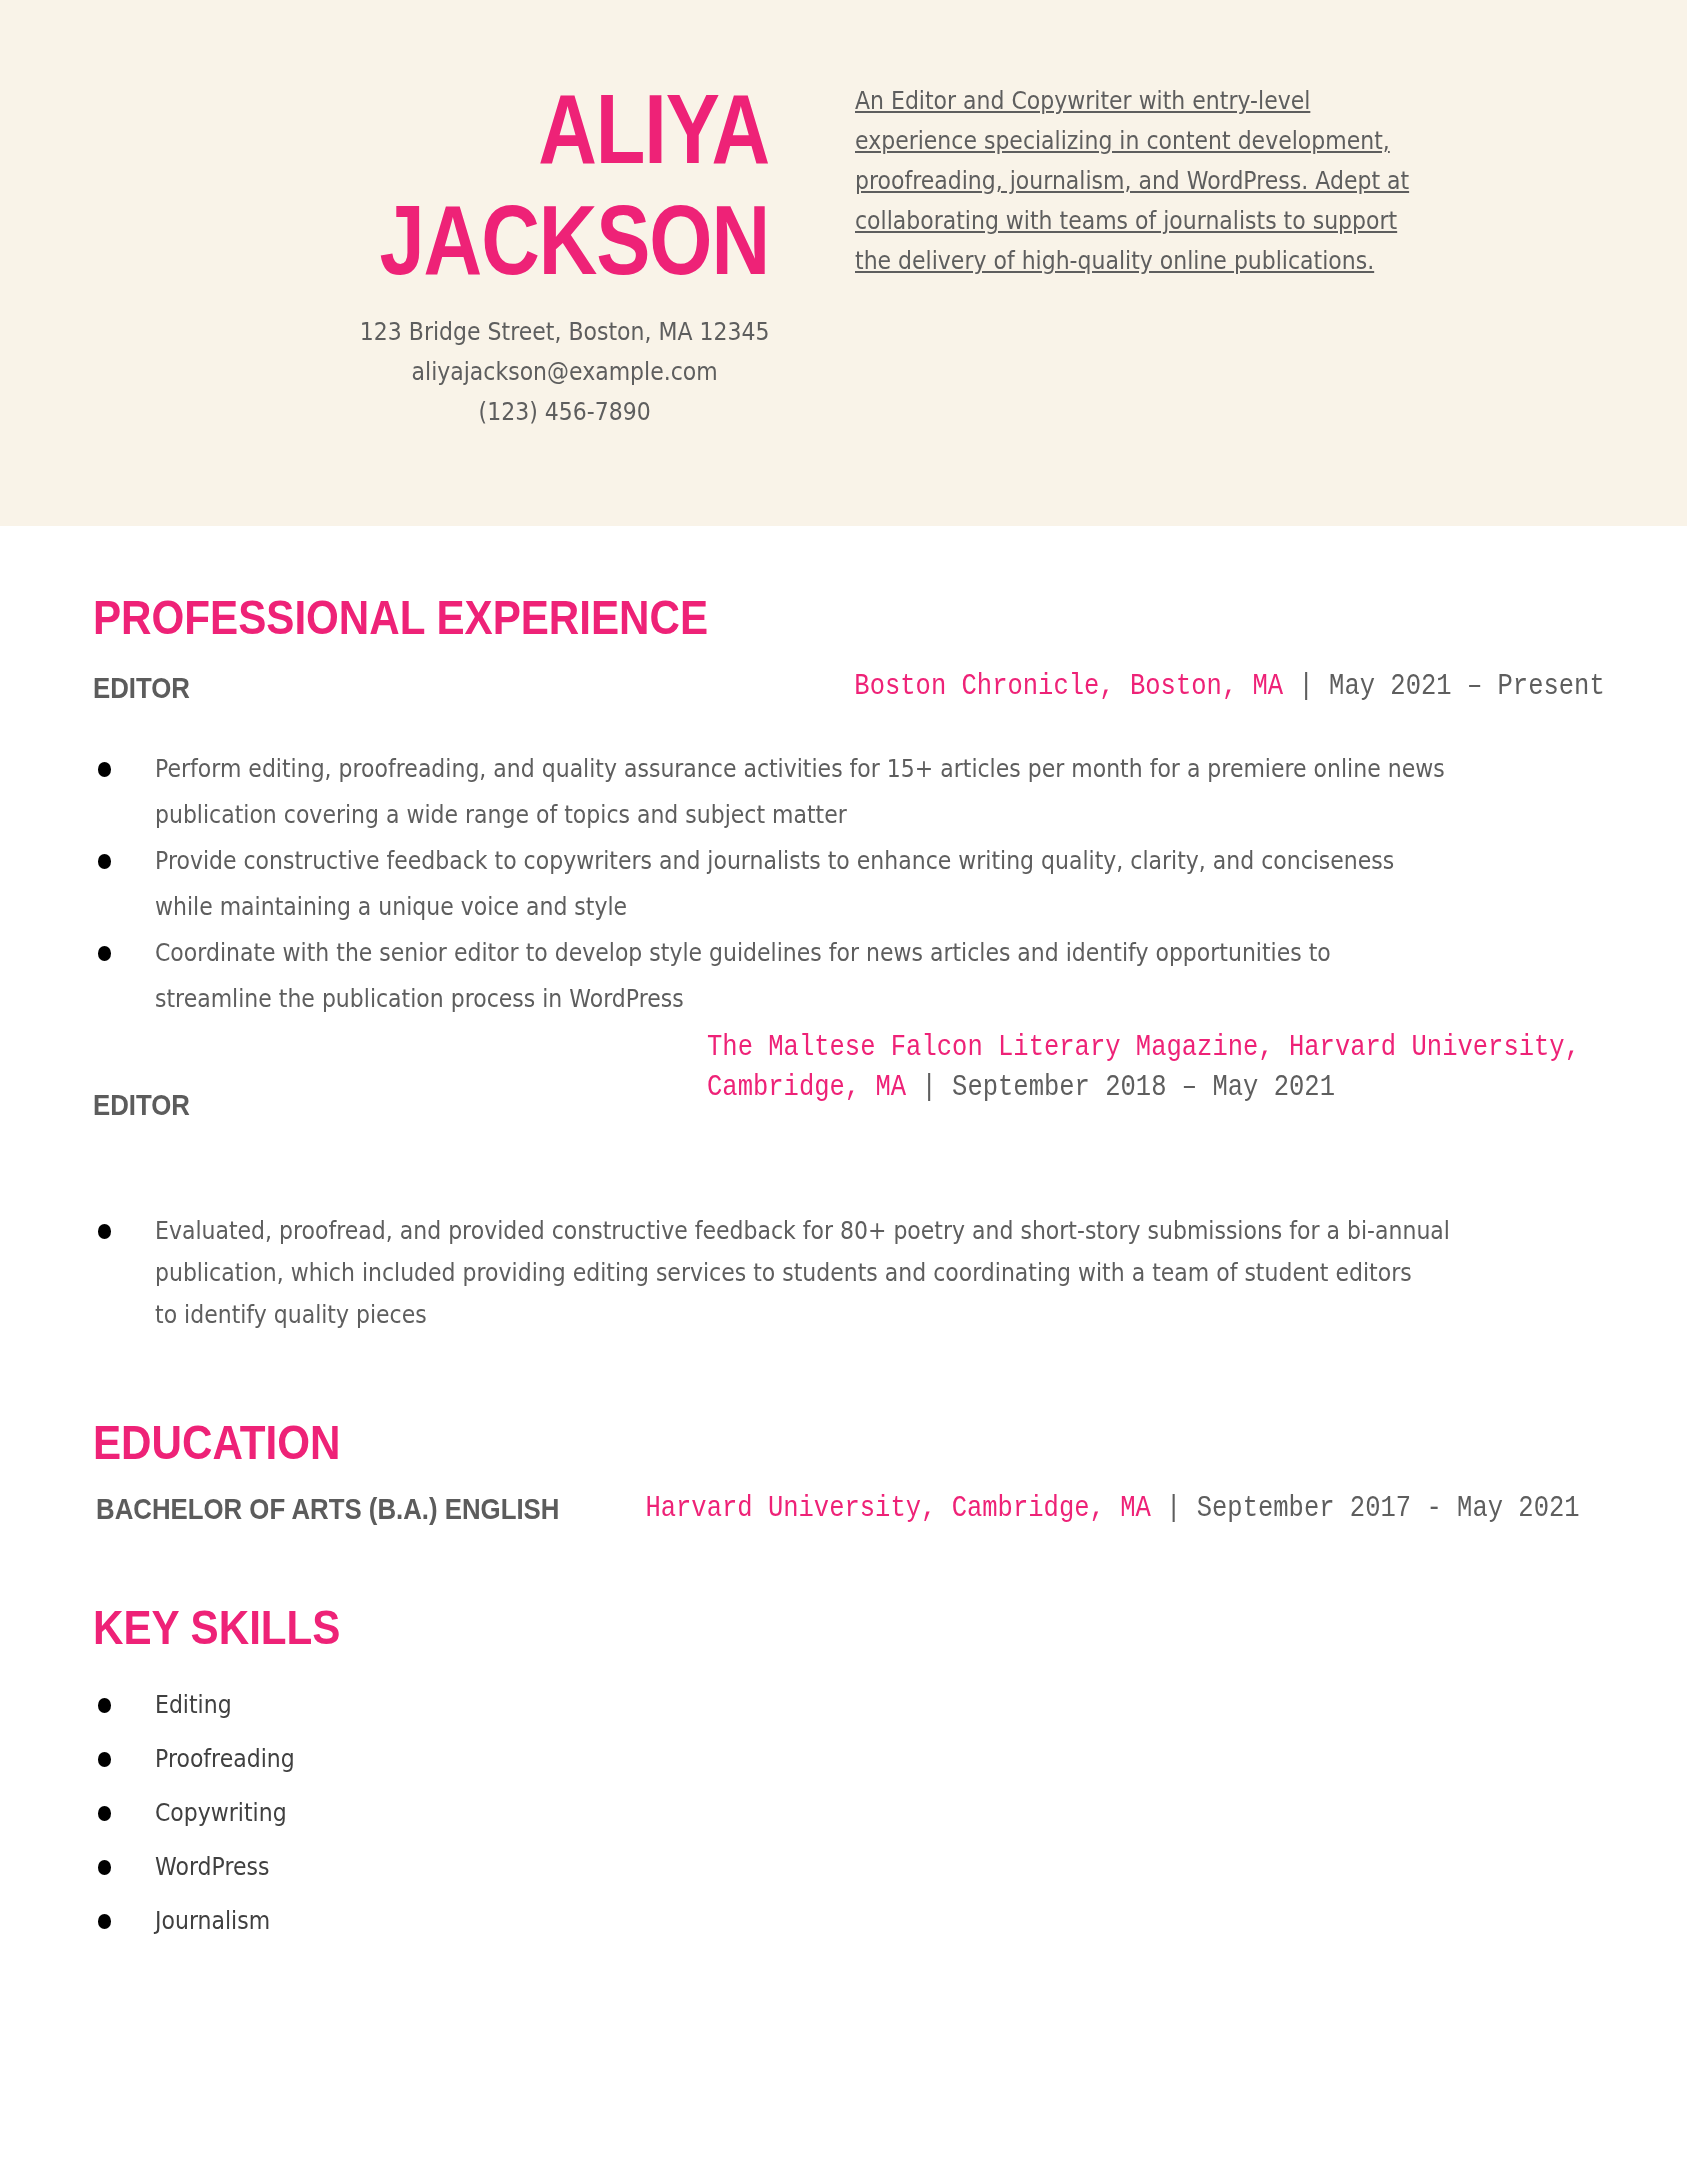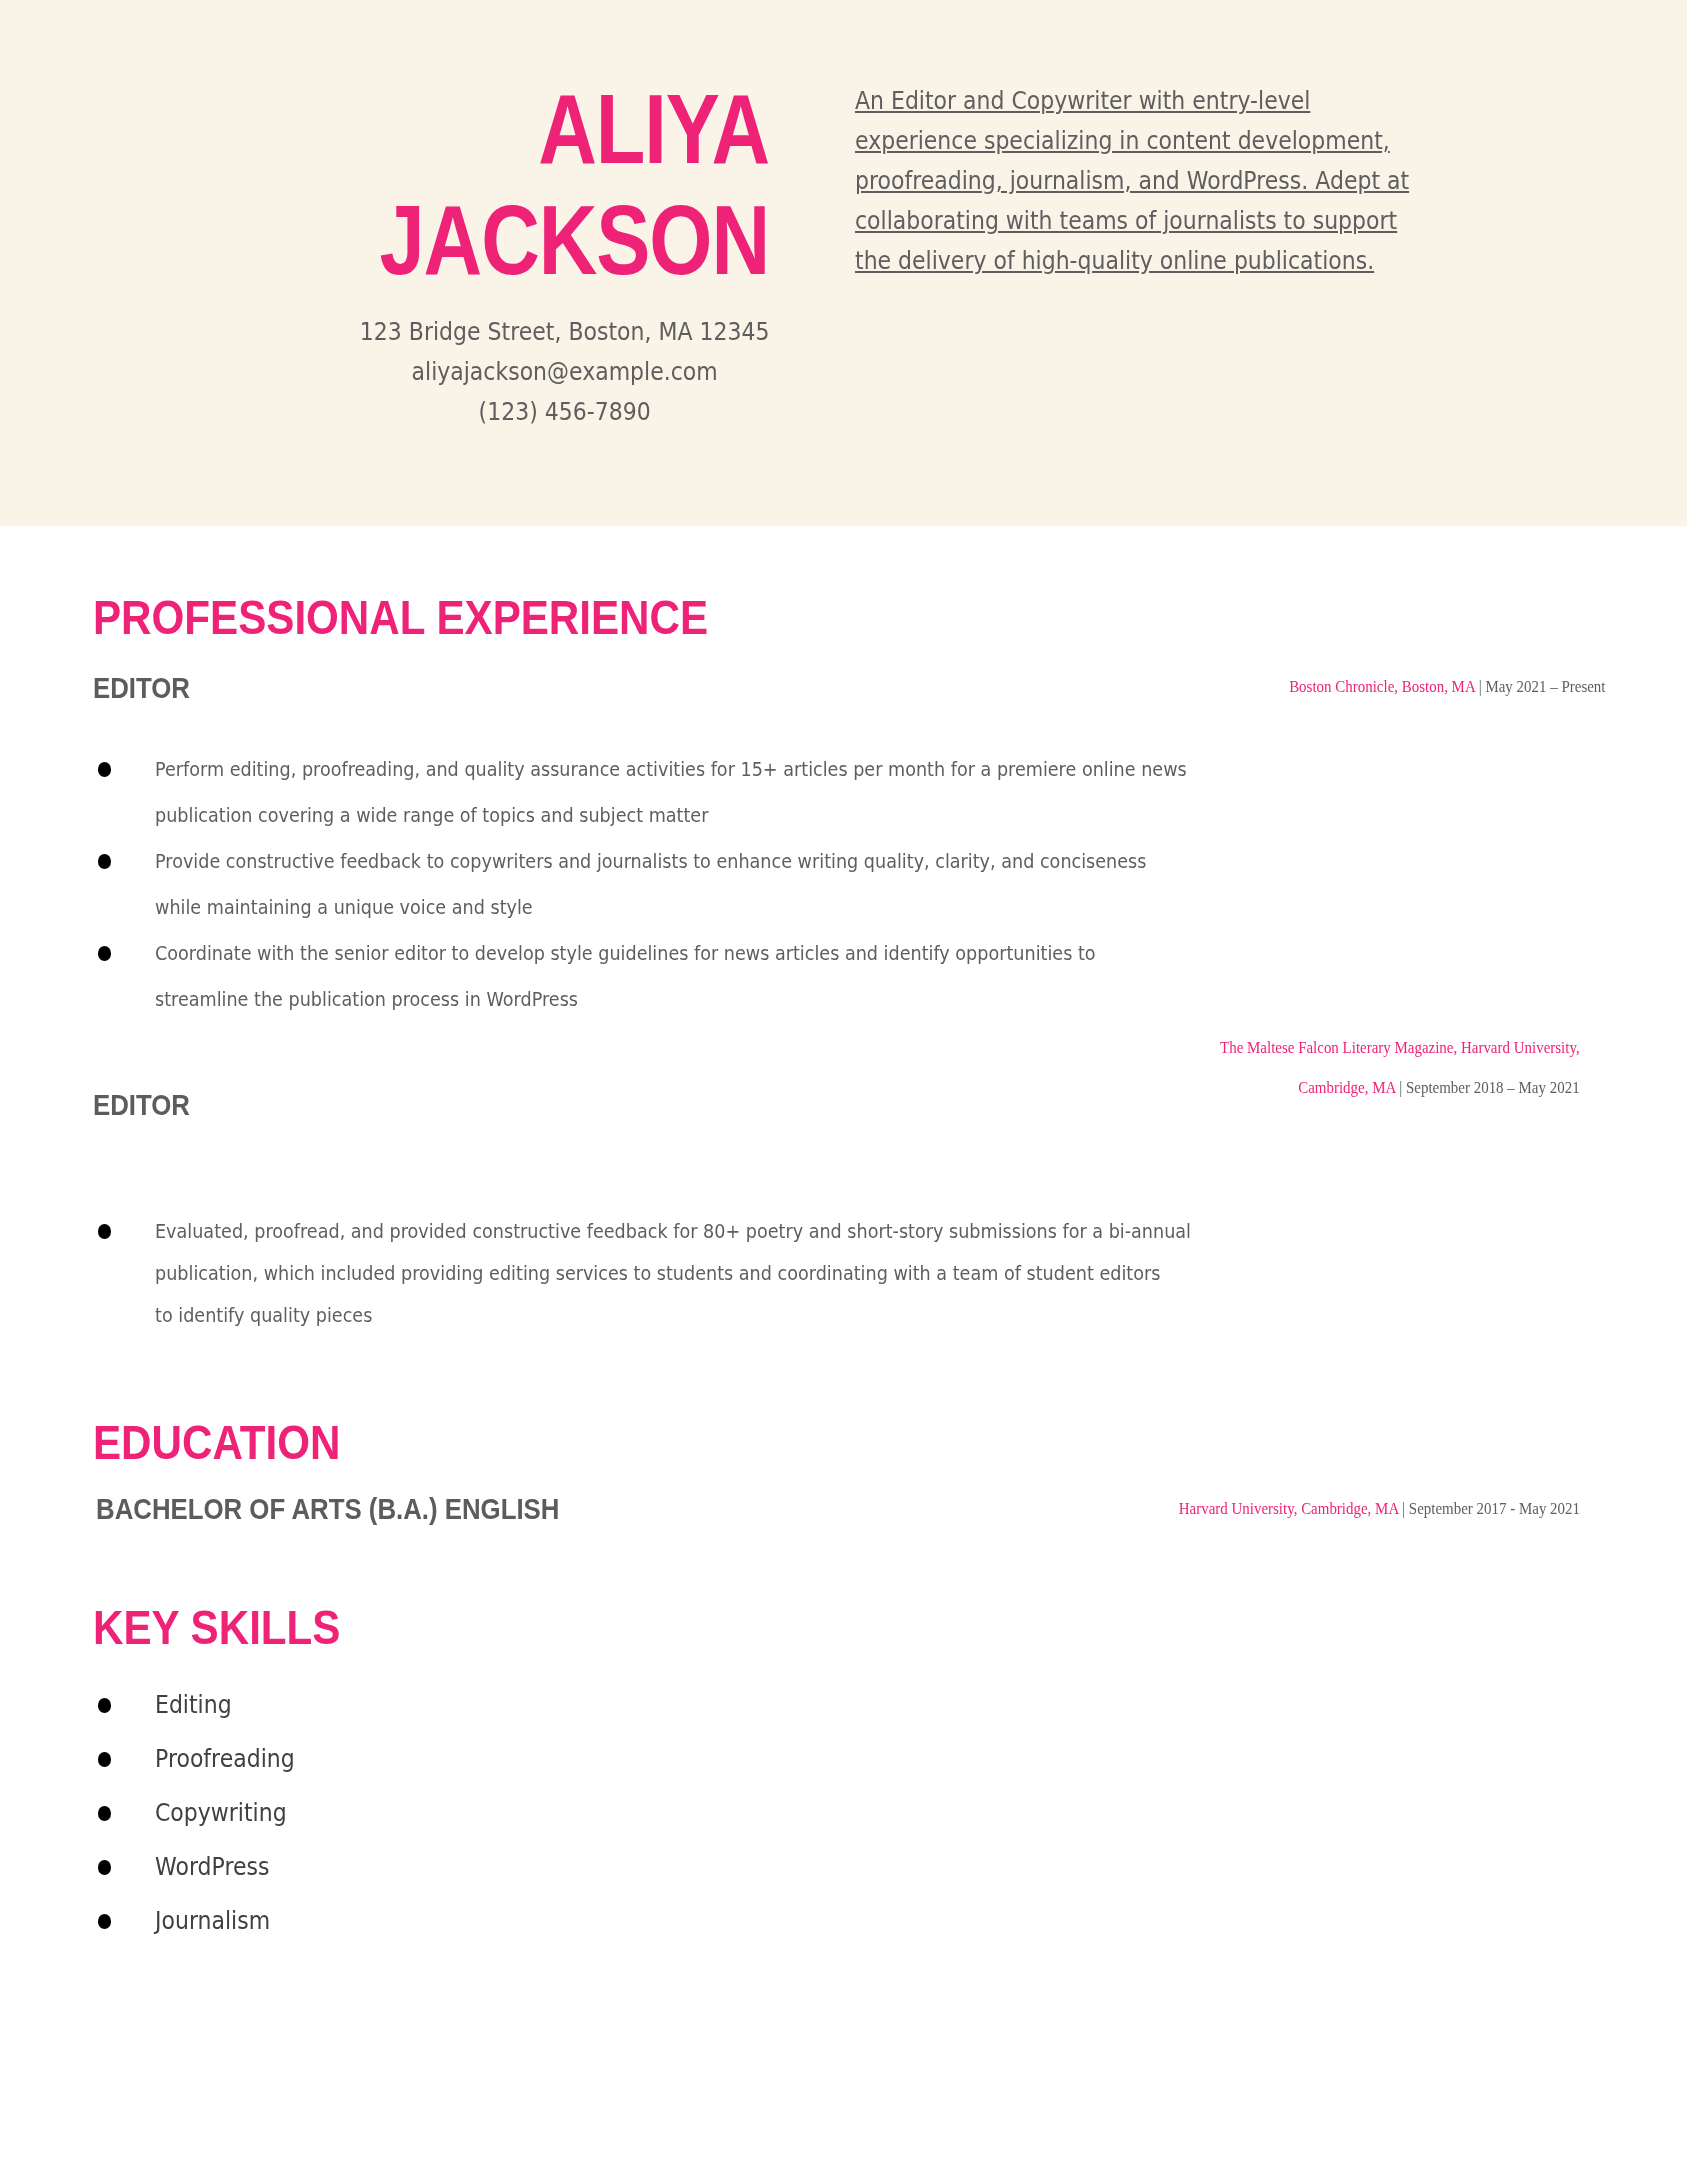--- a/index.html
+++ b/index.html
@@ -14,26 +14,26 @@
     .contact-block { position: absolute; right: 918px; top: 312px; text-align: center; }
     .contact-line { display: block; font-family: "DejaVu Sans", sans-serif; font-size: 25px; line-height: 40px; color: #5e5e5e; transform: scaleX(0.88); transform-origin: right center; white-space: nowrap; }
 
     .summary { position: absolute; left: 855px; top: 81px; width: 662px; font-family: "DejaVu Sans", sans-serif; font-size: 25px; line-height: 40px; color: #5e5e5e; text-decoration: underline; }
     .summary span { display: block; white-space: nowrap; transform: scaleX(0.88); transform-origin: left center; }
 
     .section-title { position: absolute; left: 93px; font-family: "Liberation Sans", sans-serif; font-weight: 700; font-size: 49px; line-height: 53px; color: #ee2277; transform: scaleX(0.86); transform-origin: left center; white-space: nowrap; }
 
     .job-title { position: absolute; left: 93px; font-family: "Liberation Sans", sans-serif; font-weight: 700; font-size: 30px; line-height: 40px; color: #5c5c5c; transform: scaleX(0.86); transform-origin: left center; white-space: nowrap; }
 
-    .job-meta { position: absolute; text-align: right; font-family: Liberation Serif, serif; font-size: 17px; line-height: 40px; color: #5e5e5e; }
+    .job-meta { position: absolute; text-align: left; font-family: Liberation Mono, monospace; font-size: 29px; line-height: 40px; color: #5e5e5e; }
     .job-meta .meta-line { display: block; white-space: nowrap; transform: scaleX(0.88); transform-origin: right center; }
     .accent { color: #ee2277; }
 
     .bullets { position: absolute; left: 93px; list-style: none; }
-    .bullets li { position: relative; padding-left: 62px; font-family: "DejaVu Sans", sans-serif; font-size: 20px; line-height: 46px; color: #5e5e5e; }
+    .bullets li { position: relative; padding-left: 62px; font-family: "DejaVu Sans", sans-serif; font-size: 25px; line-height: 46px; color: #5e5e5e; }
     .bullets li .line { display: block; white-space: nowrap; transform: scaleX(0.88); transform-origin: left center; }
     .bullets li .dot { position: absolute; left: 5.3px; top: 16px; width: 13.2px; height: 14.6px; background: #000; border-radius: 50%; }
 
     .skills { position: absolute; left: 93px; top: 1678px; list-style: none; }
     .skills li { position: relative; padding-left: 62px; font-family: "DejaVu Sans", sans-serif; font-size: 25px; line-height: 54px; color: #404040; }
     .skills li .line { display: block; white-space: nowrap; transform: scaleX(0.88); transform-origin: left center; }
     .skills li .dot { position: absolute; left: 5.3px; top: 20px; width: 13.2px; height: 14.6px; background: #000; border-radius: 50%; }
   </style>
 </head>
 <body>

